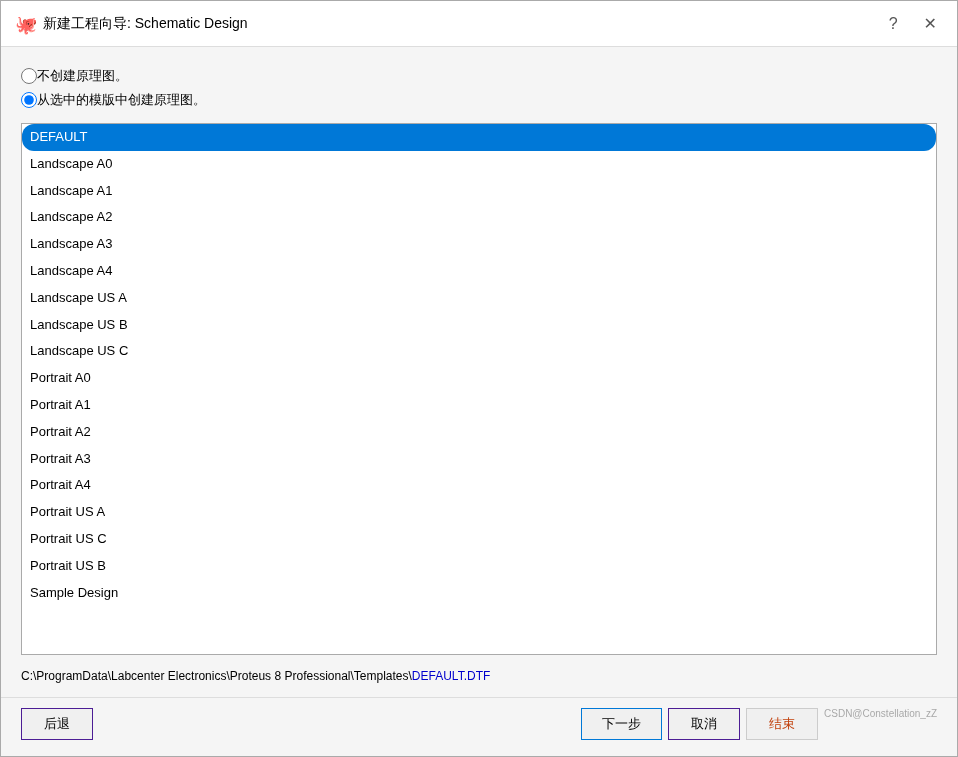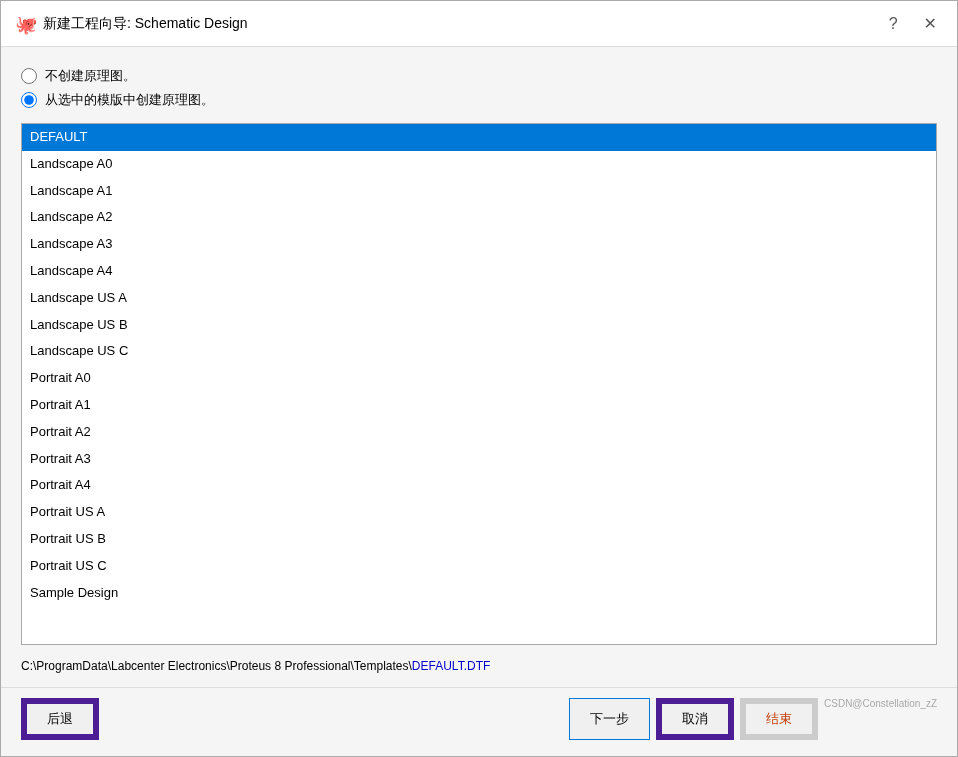--- a/index.html
+++ b/index.html
@@ -83,21 +83,20 @@
 
     .radio-group {
       display: flex;
       flex-direction: column;
       gap: 6px;
     }
 
     .radio-option {
       display: flex;
       align-items: center;
-      gap: 8px;
       cursor: pointer;
     }
 
     .radio-option input[type="radio"] {
       margin: 0;
       width: 16px;
       height: 16px;
       cursor: pointer;
     }
 
@@ -119,20 +118,21 @@
       cursor: pointer;
       color: #000;
       font-size: 13px;
       line-height: 1.6;
       user-select: none;
     }
 
     .list-item.selected {
       background: #0078d7;
       color: #fff;
+      border-radius: 12px;
     }
 
     .list-category {
       padding: 4px 8px;
       font-size: 13px;
       color: #000;
       font-weight: normal;
       line-height: 1.6;
     }
 
@@ -163,21 +163,21 @@
 
     .footer-right {
       display: flex;
       gap: 6px;
     }
 
     .btn {
       padding: 6px 20px;
       font-size: 13px;
       font-family: "Microsoft YaHei", Arial, sans-serif;
-      border: 6px solid #4c1d95;
+      border: 1px solid #4c1d95;
       background: #f0f0f0;
       cursor: pointer;
       color: #000;
       min-width: 72px;
     }
 
     .btn-primary {
       border: 1px solid #0078d7;
       color: #000;
     }
@@ -233,22 +233,22 @@
       <div class="list-item">Landscape A4</div>
       <div class="list-item">Landscape US A</div>
       <div class="list-item">Landscape US B</div>
       <div class="list-item">Landscape US C</div>
       <div class="list-item">Portrait A0</div>
       <div class="list-item">Portrait A1</div>
       <div class="list-item">Portrait A2</div>
       <div class="list-item">Portrait A3</div>
       <div class="list-item">Portrait A4</div>
       <div class="list-item">Portrait US A</div>
+      <div class="list-item">Portrait US C</div>
       <div class="list-item">Portrait US B</div>
-      <div class="list-item">Portrait US C</div>
       <div class="list-item">Sample Design</div>
     </div>
 
     <div class="path-bar">
       <span>C:\ProgramData\Labcenter Electronics\Proteus 8 Professional\Templates\</span><span class="path-highlight">DEFAULT.DTF</span>
     </div>
   </div>
 
   <div class="dialog-footer">
     <div class="footer-left">

